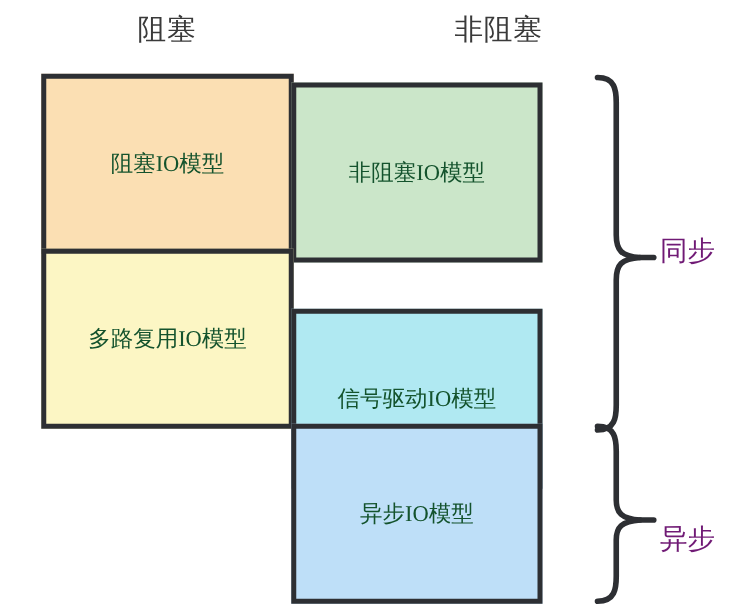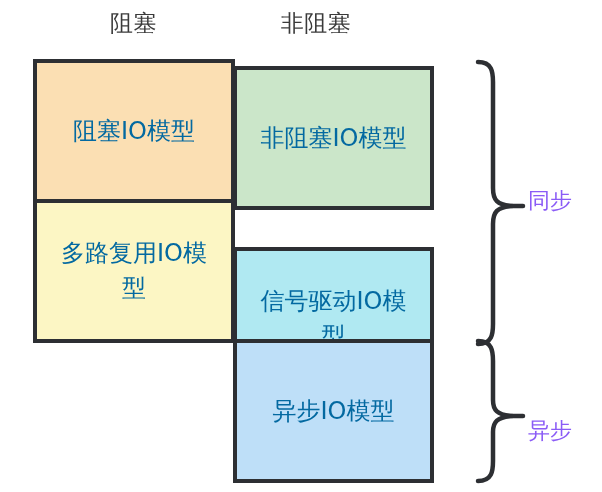--- a/index.html
+++ b/index.html
@@ -13,56 +13,57 @@
     position: relative;
     overflow: hidden;
     font-family: "DejaVu Sans", "Liberation Sans", sans-serif;
     color: #2b2b2b;
   }
   #canvas {
     position: absolute;
     left: 0; top: 0;
     width: 602px;
     height: 356px;
+    font-family: Liberation Serif, serif;
   }
 
   
   .col-header {
     position: absolute;
     font-size: 23px;
     line-height: 1;
     color: #3a3a3a;
     white-space: nowrap;
     letter-spacing: 0.5px;
   }
   #header-blocking {
     left: 33px;
     top: 12px;
     width: 201px;
     text-align: center;
   }
   #header-nonblocking {
-    left: 216px;
+    left: 234px;
     top: 12px;
     width: 200px;
-    text-align: center;
+    text-align: right;
   }
 
   
   .cell {
     position: absolute;
     box-sizing: border-box;
     border: 4px solid #2d2f33;
     display: flex;
     align-items: center;
     justify-content: center;
     text-align: center;
-    font-size: 24px;
+    font-size: 18px;
     line-height: 1.45;
-    color: #0369a1;
+    color: #14532d;
   }
   .cell-text {
     display: block;
     padding: 0 14px;
   }
 
   #cell-blocking-io {
     left: 33px;  top: 59px;
     width: 202px; height: 144px;
     background: #fbdfb3;
@@ -95,21 +96,21 @@
     left: 0; top: 0;
     width: 602px; height: 492px;
     pointer-events: none;
   }
 
   
   .brace-label {
     position: absolute;
     font-size: 22px;
     line-height: 1;
-    color: #8b5cf6;
+    color: #701a75;
     white-space: nowrap;
   }
   #label-sync  { left: 528px; top: 190px; }
   #label-async { left: 528px; top: 420px; }
 </style>
 </head>
 <body>
 
 <div id="canvas">
 

